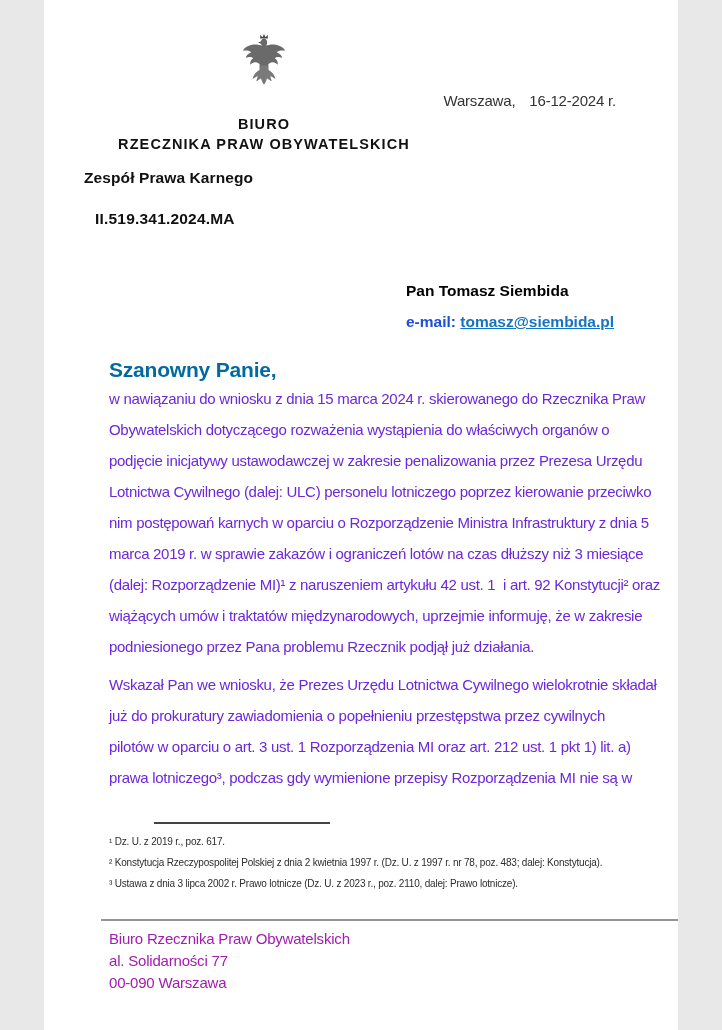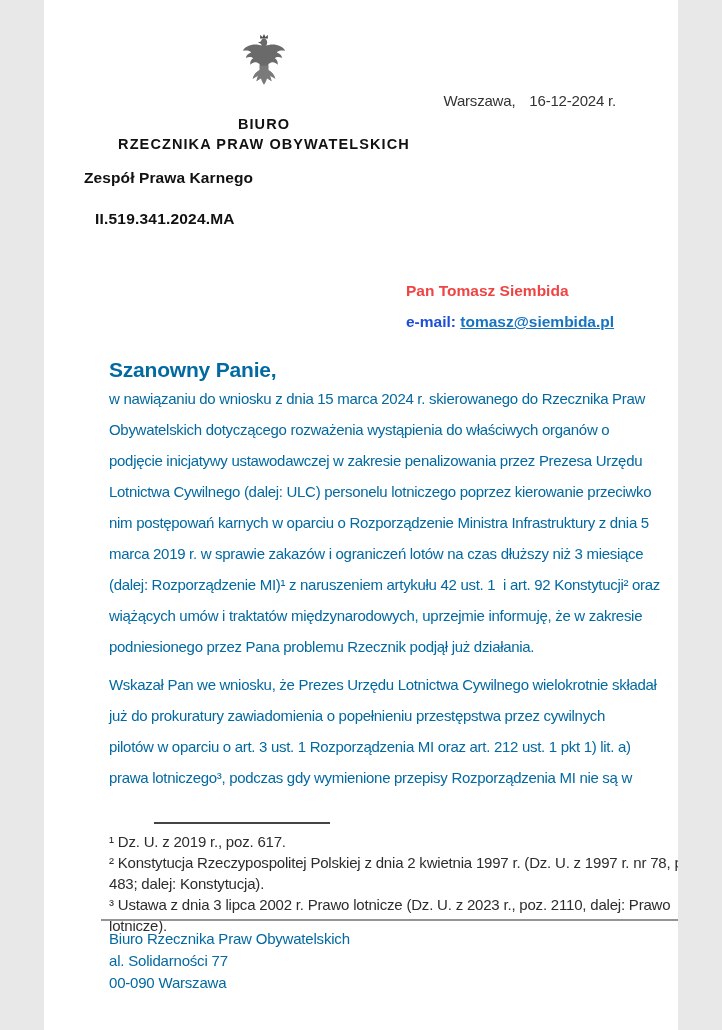--- a/index.html
+++ b/index.html
@@ -27,54 +27,54 @@
   .dept{
     position:absolute;left:40px;top:169px;width:360px;
     font-weight:bold;color:#111;font-size:15.5px;
     letter-spacing:0.1px;
   }
   .case{
     position:absolute;left:51px;top:210px;
     font-weight:bold;color:#111;font-size:15.5px;letter-spacing:0.2px;
   }
   .recipient{position:absolute;left:362px;top:275px;font-size:15.5px;line-height:31px;}
-  .rname{font-weight:bold;color:#ef4444;}
+  .rname{font-weight:bold;color:#000000;}
   .rlabel{font-weight:bold;color:#1d4ed8;}
   .rlink{font-weight:bold;text-decoration:underline;cursor:pointer;}
   .salutation{
     position:absolute;left:65px;top:358px;
     font-weight:bold;color:#0369a1;font-size:21px;letter-spacing:-0.2px;
   }
   .bodytext{
     position:absolute;left:65px;top:383px;width:612px;
   }
   .para{
     margin:0 0 7px 0;
     font-size:15px;line-height:31px;letter-spacing:-0.3px;
-    color:#0369a1;white-space:pre-wrap;
+    color:#6d28d9;white-space:pre-wrap;
   }
   .fnrule{
     position:absolute;left:110px;top:822px;width:176px;height:0;
     border-top:2px solid #444;
   }
   .footnotes{
     position:absolute;left:65px;top:831px;width:614px;
   }
   .fn{
-    font-size:15px;line-height:21px;letter-spacing:-0.2px;
+    font-size:10px;line-height:21px;letter-spacing:-0.2px;
     color:#2d2d2d;white-space:pre-wrap;
   }
   .footrule{
     position:absolute;left:57px;top:919px;width:608px;height:0;
     border-top:2px solid #949494;
   }
   .footer{
     position:absolute;left:65px;right:62px;top:928px;
     display:flex;justify-content:space-between;align-items:flex-start;
-    font-size:15px;line-height:22px;color:#0369a1;letter-spacing:-0.2px;gap:21px;
+    font-size:15px;line-height:22px;color:#a21caf;letter-spacing:-0.2px;gap:21px;
   }
   .fcontact{text-align:right;}
 </style>
 </head>
 <body>
 
 <div class="page">
 
   <div class="emblem">
     <svg viewBox="0 0 60 80" xmlns="http://www.w3.org/2000/svg">

